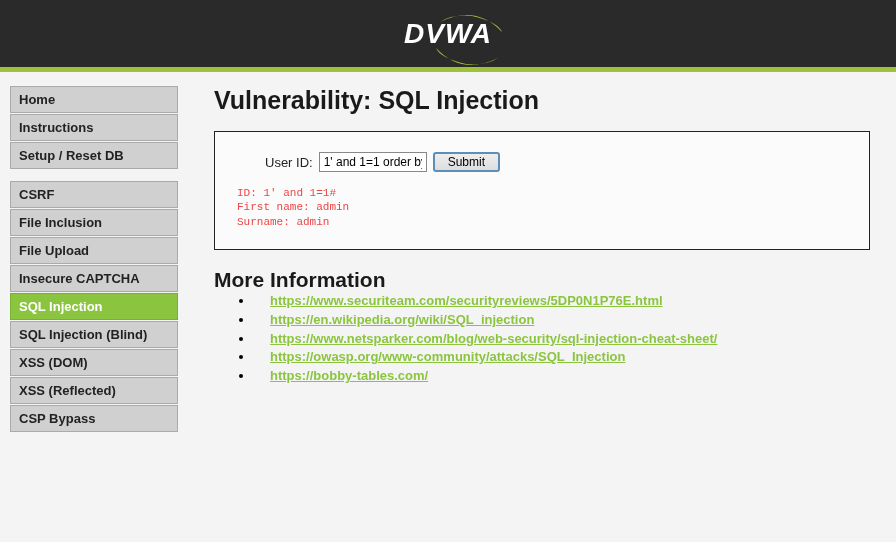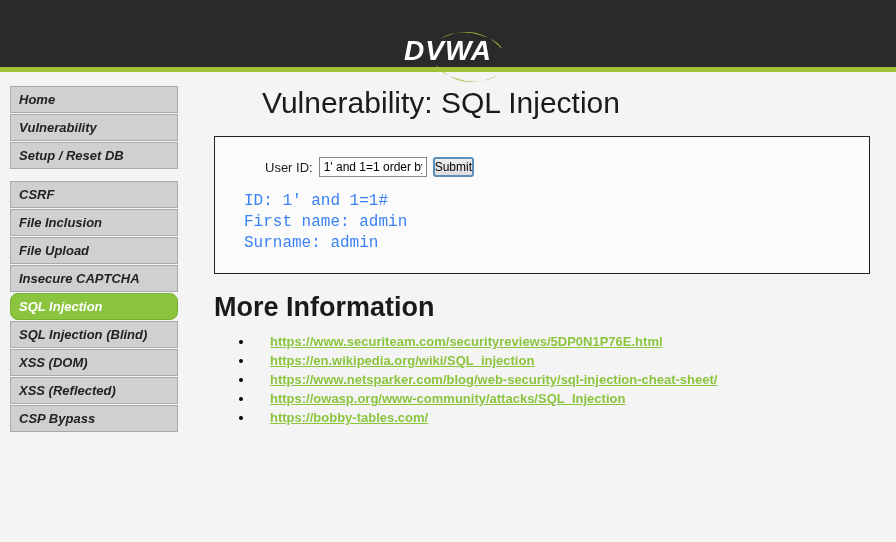--- a/index.html
+++ b/index.html
@@ -7,21 +7,21 @@
       font-family: Arial, Helvetica, sans-serif;
       background: #f4f4f4;
       width: 896px;
       height: 542px;
       overflow: hidden;
     }
     .header {
       background: #2a2a2a;
       height: 72px;
       display: flex;
-      align-items: flex-end;
+      align-items: center;
       justify-content: center;
       border-bottom: 5px solid #a1c13a;
     }
     .logo {
       display: flex;
       align-items: center;
       position: relative;
     }
     .logo-text {
       color: #fff;
@@ -40,48 +40,45 @@
       display: flex;
       padding: 14px 10px 0 10px;
       gap: 36px;
     }
     .sidebar {
       width: 168px;
       flex-shrink: 0;
     }
     .nav-group {
       margin-bottom: 12px;
-      font-style: italic;
     }
     .nav-item {
       background: #d0d0d0;
       border: 1px solid #aaa;
       padding: 5px 8px;
       font-size: 13px;
       color: #222;
       cursor: pointer;
       margin-bottom: 1px;
       font-weight: bold;
     }
     .nav-item.active {
       background: #8bc53f;
       color: #fff;
       border-color: #79b02f;
-      border-radius: 8px;
     }
     .main {
       flex: 1;
       padding-right: 16px;
     }
     .page-title {
-      font-size: 30px;
-      font-weight: normal;
+      font-size: 25px;
+      font-weight: bold;
       color: #1a1a1a;
       margin-bottom: 16px;
-      margin-left: 48px;
     }
     .form-box {
       border: 1px solid #222;
       padding: 20px 22px 20px 22px;
       background: #fbfbfb;
       margin-bottom: 18px;
     }
     .form-row {
       display: flex;
       align-items: center;
@@ -97,38 +94,36 @@
       border: 1px solid #888;
       padding: 2px 4px;
       font-size: 12px;
       width: 108px;
       font-family: Arial, sans-serif;
     }
     .submit-btn {
       background: linear-gradient(#eee, #ddd);
       border: 2px solid #5b8fb9;
       border-radius: 3px;
-      padding: 1px 0;
+      padding: 1px 13px;
       font-size: 12px;
       cursor: pointer;
       text-align: right;
     }
     .result {
       font-family: "Courier New", monospace;
-      font-size: 16px;
-      color: #3b82f6;
+      font-size: 11px;
+      color: #ef4444;
       white-space: pre;
       line-height: 1.3;
-      margin-left: 7px;
     }
     .section-title {
-      font-size: 27px;
+      font-size: 21px;
       font-weight: bold;
       color: #1a1a1a;
-      margin-bottom: 10px;
     }
     .links {
       list-style: disc;
       padding-left: 40px;
     }
     .links li {
       font-size: 13px;
       line-height: 1.45;
       padding-left: 16px;
     }
@@ -149,21 +144,21 @@
     </svg>
     <span class="logo-text">DVWA</span>
   </div>
 </div>
 
 <div class="container">
 
   <div class="sidebar">
     <div class="nav-group">
       <div class="nav-item">Home</div>
-      <div class="nav-item">Vulnerability</div>
+      <div class="nav-item">Instructions</div>
       <div class="nav-item">Setup / Reset DB</div>
     </div>
     <div class="nav-group">
       <div class="nav-item">CSRF</div>
       <div class="nav-item">File Inclusion</div>
       <div class="nav-item">File Upload</div>
       <div class="nav-item">Insecure CAPTCHA</div>
       <div class="nav-item active">SQL Injection</div>
       <div class="nav-item">SQL Injection (Blind)</div>
       <div class="nav-item">XSS (DOM)</div>

